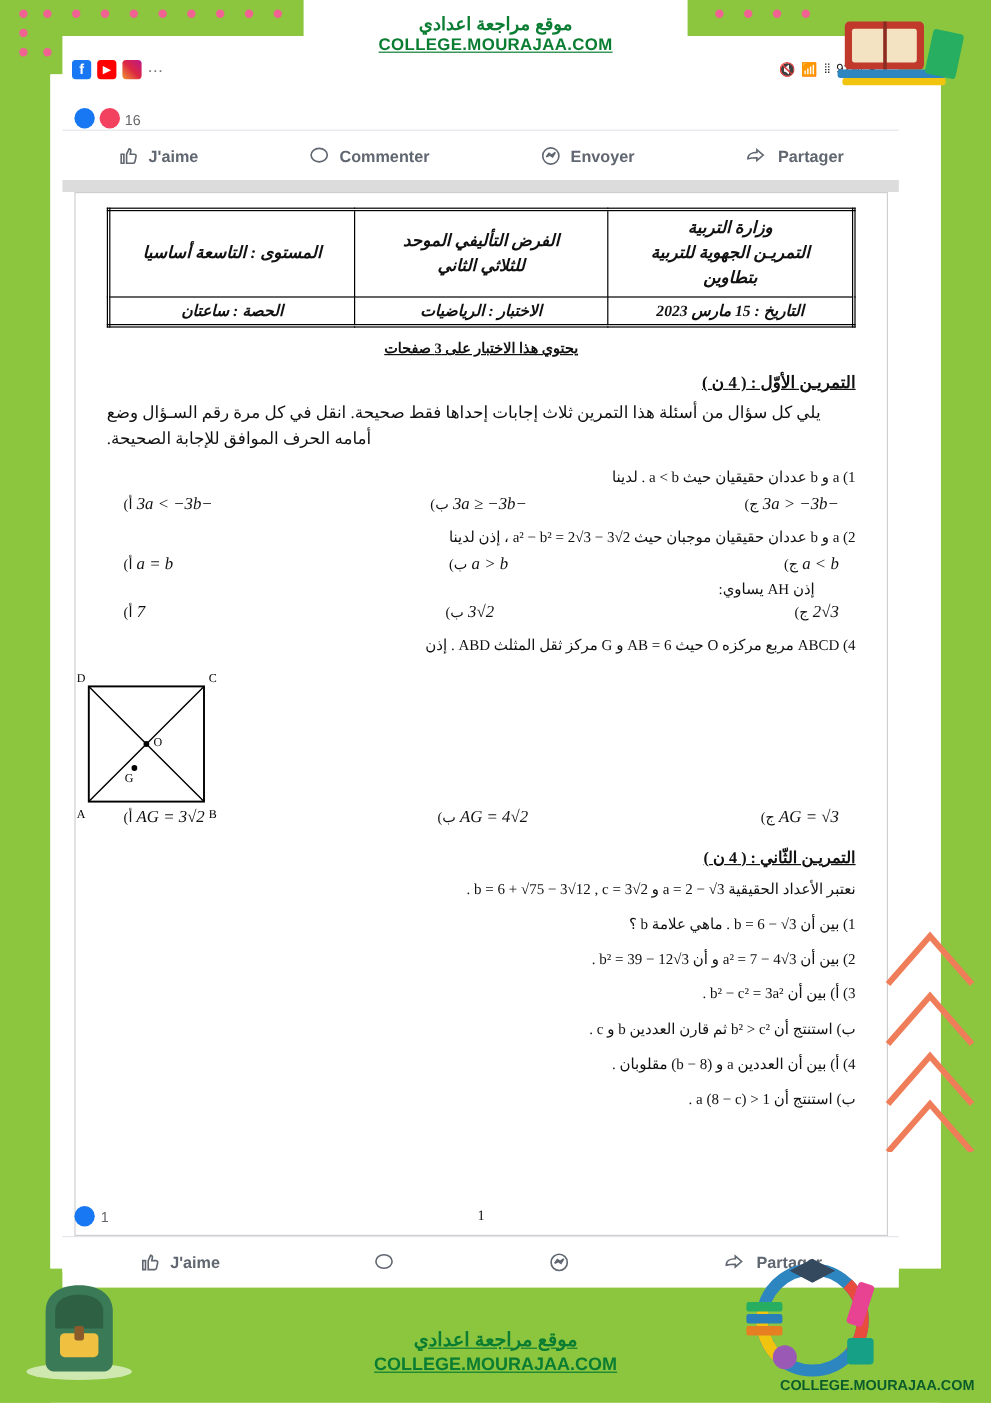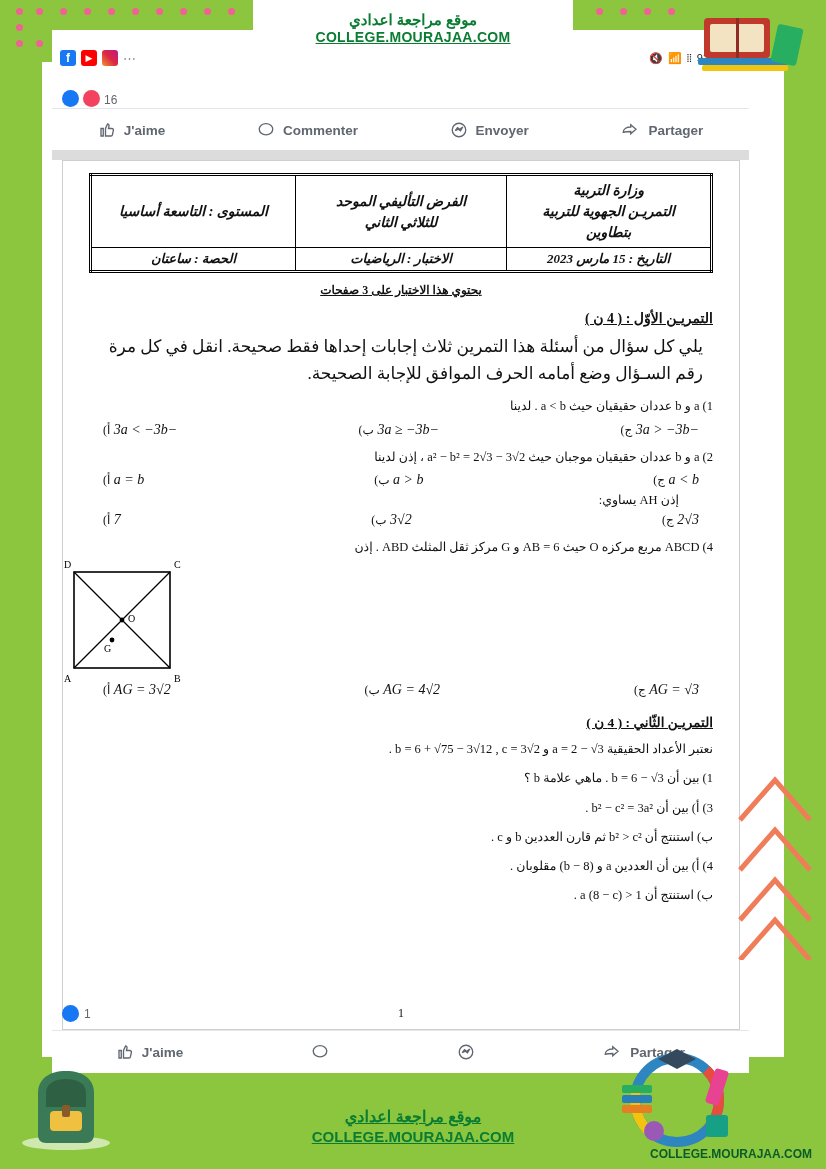--- a/index.html
+++ b/index.html
@@ -107,21 +107,21 @@
   }
   .hdr-table td.big{font-size:14px;line-height:1.5;}
   .hdr-table tr.row2 td{font-size:13px;padding:3px 6px;}
   .pages-note{
     text-align:center;font-size:12px;font-weight:bold;margin-top:10px;text-decoration:underline;
   }
   .ex-title{
     margin:12px 26px 0 26px;font-size:14px;font-weight:bold;text-decoration:underline;text-align:right;
   }
   .ex-intro{
-    margin:6px 36px 0 26px;font-size:17px;text-align:right;line-height:1.6;
+    margin:6px 36px 0 26px;font-size:14px;text-align:left;line-height:1.6;
   }
   .q-line{
     margin:9px 26px 0 26px;font-size:12.5px;text-align:right;line-height:1.7;
   }
   .opts{
     margin:4px 40px 0 40px;display:flex;justify-content:space-between;font-size:14px;
     font-family:"Liberation Serif", serif;font-style:italic;
   }
   .opt{white-space:nowrap;}
   .opt .lab{font-style:normal;font-size:12px;}
@@ -304,20 +304,21 @@
 
     <div class="opts">
       <span class="opt"><em class="m">AG = √3</em> <span class="lab">ج)</span></span>
       <span class="opt"><em class="m">AG = 4√2</em> <span class="lab">ب)</span></span>
       <span class="opt"><em class="m">AG = 3√2</em> <span class="lab">أ)</span></span>
     </div>
 
     <div class="ex2-title">التمريـن الثّاني :   ( 4 ن )</div>
     <div class="ex2-line">نعتبر الأعداد الحقيقية a = 2 − √3  و  b = 6 + √75 − 3√12  ,  c = 3√2 .</div>
     <div class="ex2-line">1) بين أن b = 6 − √3 . ماهي علامة b ؟</div>
+    <div class="ex2-line">2) بين أن a² = 7 − 4√3 و أن b² = 39 − 12√3 .</div>
     <div class="ex2-line">3) أ) بين أن b² − c² = 3a² .</div>
     <div class="ex2-line">ب) استنتج أن b² &gt; c² ثم قارن العددين b و c .</div>
     <div class="ex2-line">4) أ) بين أن العددين a و (8 − b) مقلوبان .</div>
     <div class="ex2-line">ب) استنتج أن a (8 − c) &gt; 1 .</div>
 
     <div class="page-num">1</div>
   </div>
 
   <div class="bottom-react">
     <span class="react-bubble r-like"></span>

